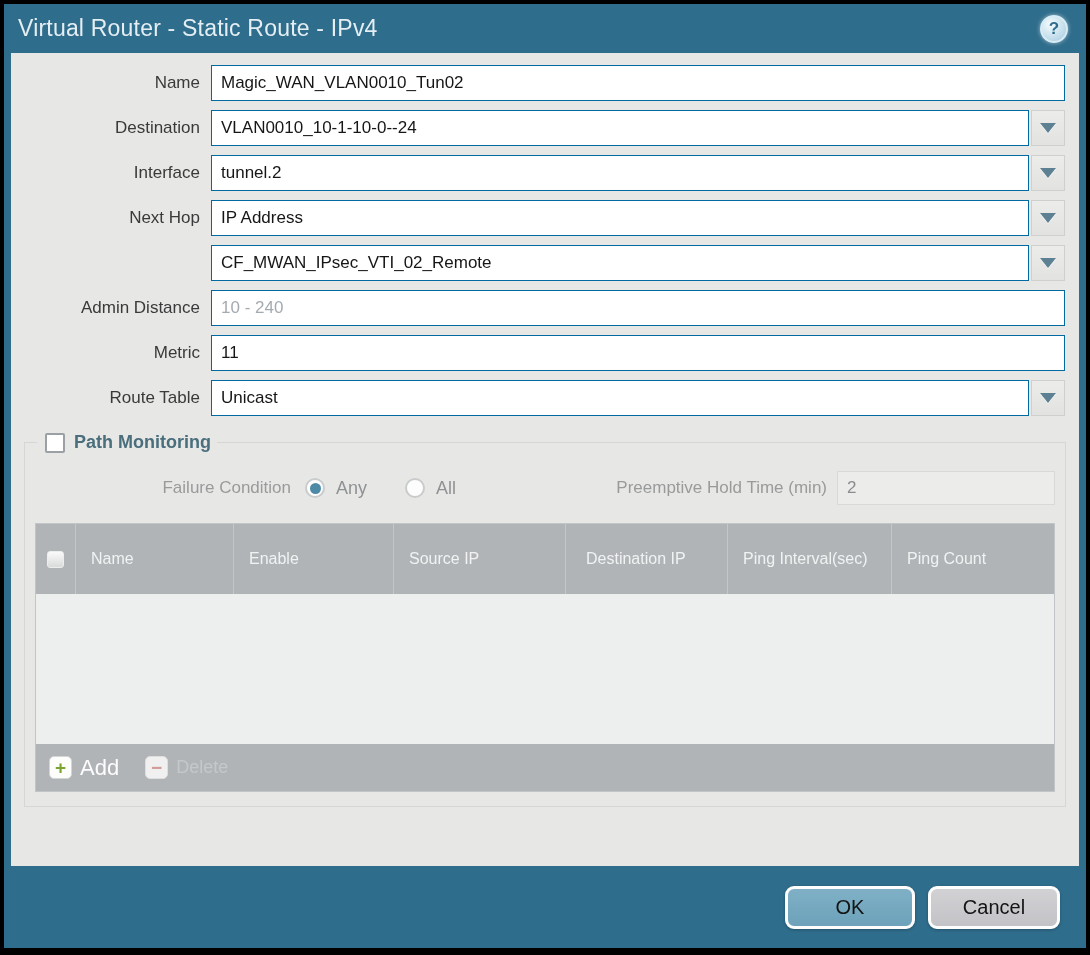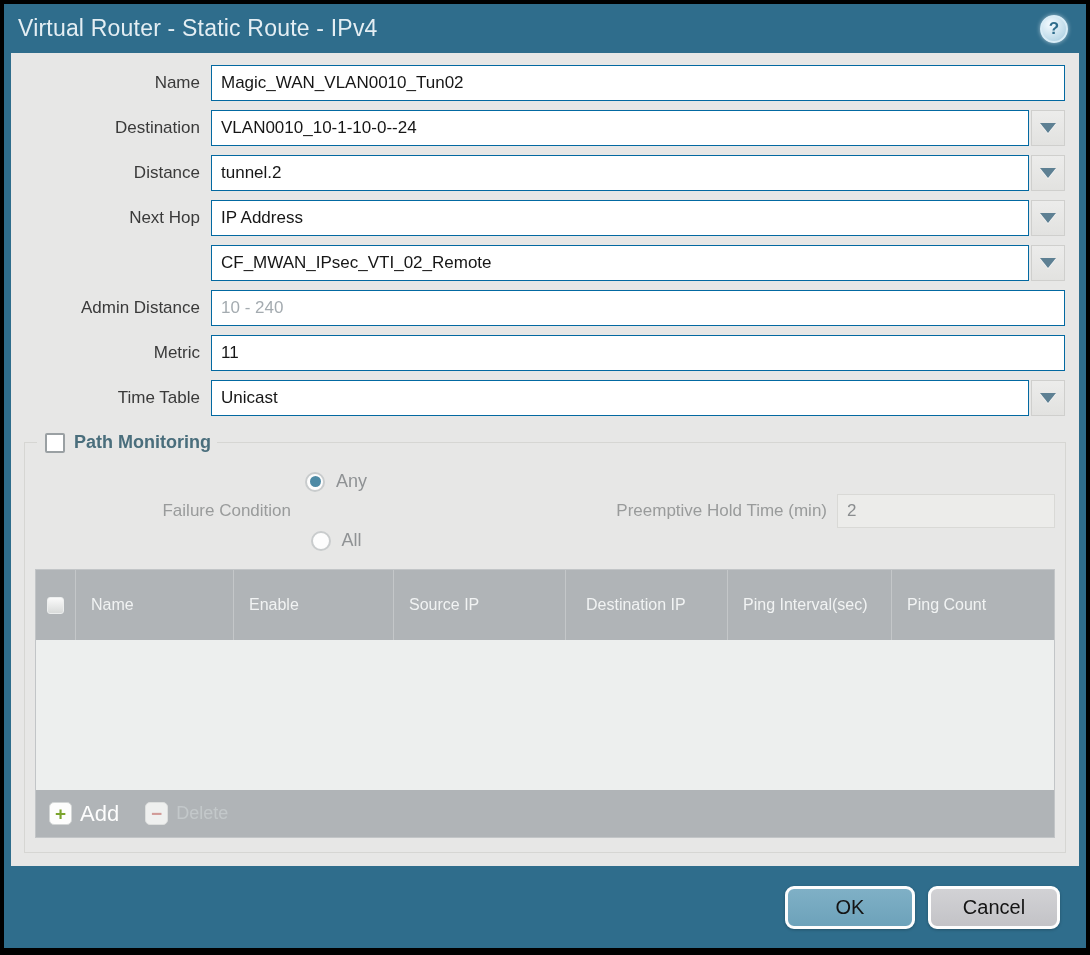--- a/index.html
+++ b/index.html
@@ -123,21 +123,21 @@
     align-items: center;
     margin: 10px 0 18px 0;
   }
   .fc-label {
     flex: 0 0 270px;
     text-align: right;
     padding-right: 14px;
     color: #999b9b;
     font-size: 17px;
   }
-  .radio-group { display: flex; align-items: center; gap: 38px; flex-direction: column; }
+  .radio-group { display: flex; align-items: center; gap: 38px; }
   .radio-opt { display: flex; align-items: center; gap: 11px; cursor: pointer; }
   .radio-circle {
     width: 20px; height: 20px;
     border-radius: 50%;
     background: #fdfdfd;
     border: 2px solid #c9cccd;
     display: flex; align-items: center; justify-content: center;
   }
   .radio-circle.selected::after {
     content: "";
@@ -271,21 +271,21 @@
       <span class="form-label">Destination</span>
       <div class="combo">
         <input class="text-input" type="text" value="VLAN0010_10-1-10-0--24" style="">
         <div class="combo-btn">
           <span class="tri-down"></span>
         </div>
       </div>
     </div>
 
     <div class="form-row">
-      <span class="form-label">Distance</span>
+      <span class="form-label">Interface</span>
       <div class="combo">
         <input class="text-input" type="text" value="tunnel.2" style="">
         <div class="combo-btn">
           <span class="tri-down"></span>
         </div>
       </div>
     </div>
 
     <div class="form-row">
       <span class="form-label">Next Hop</span>
@@ -311,21 +311,21 @@
       <span class="form-label">Admin Distance</span>
       <input class="text-input" type="text" placeholder="10 - 240" style="">
     </div>
 
     <div class="form-row">
       <span class="form-label">Metric</span>
       <input class="text-input" type="text" value="11" style="">
     </div>
 
     <div class="form-row">
-      <span class="form-label">Time Table</span>
+      <span class="form-label">Route Table</span>
       <div class="combo">
         <input class="text-input" type="text" value="Unicast" style="">
         <div class="combo-btn">
           <span class="tri-down"></span>
         </div>
       </div>
     </div>
 
 
     <fieldset class="pm">

